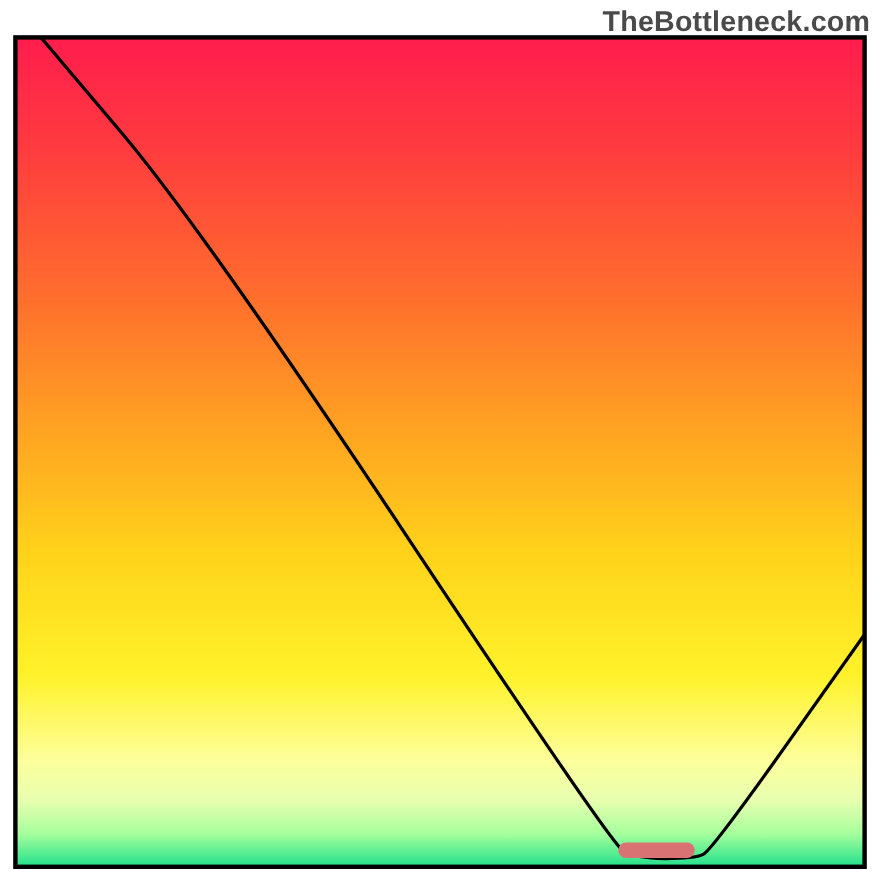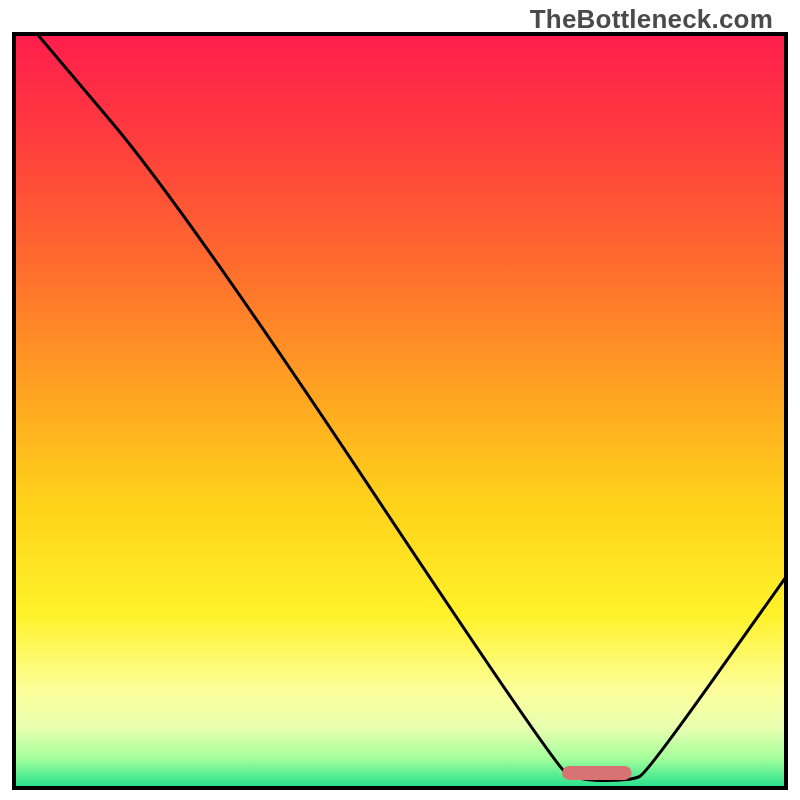--- a/index.html
+++ b/index.html
@@ -11,21 +11,21 @@
     font-family: Arial, Helvetica, sans-serif;
   }
   .container {
     position: relative;
     width: 800px;
     height: 800px;
   }
   .watermark {
     position: absolute;
     top: 4px;
-    right: 27px;
+    right: 9px;
     font-size: 26px;
     font-weight: 600;
     color: #4a4a4a;
     letter-spacing: 0.2px;
     z-index: 5;
   }
   svg.chart {
     position: absolute;
     top: 0;
     left: 0;

